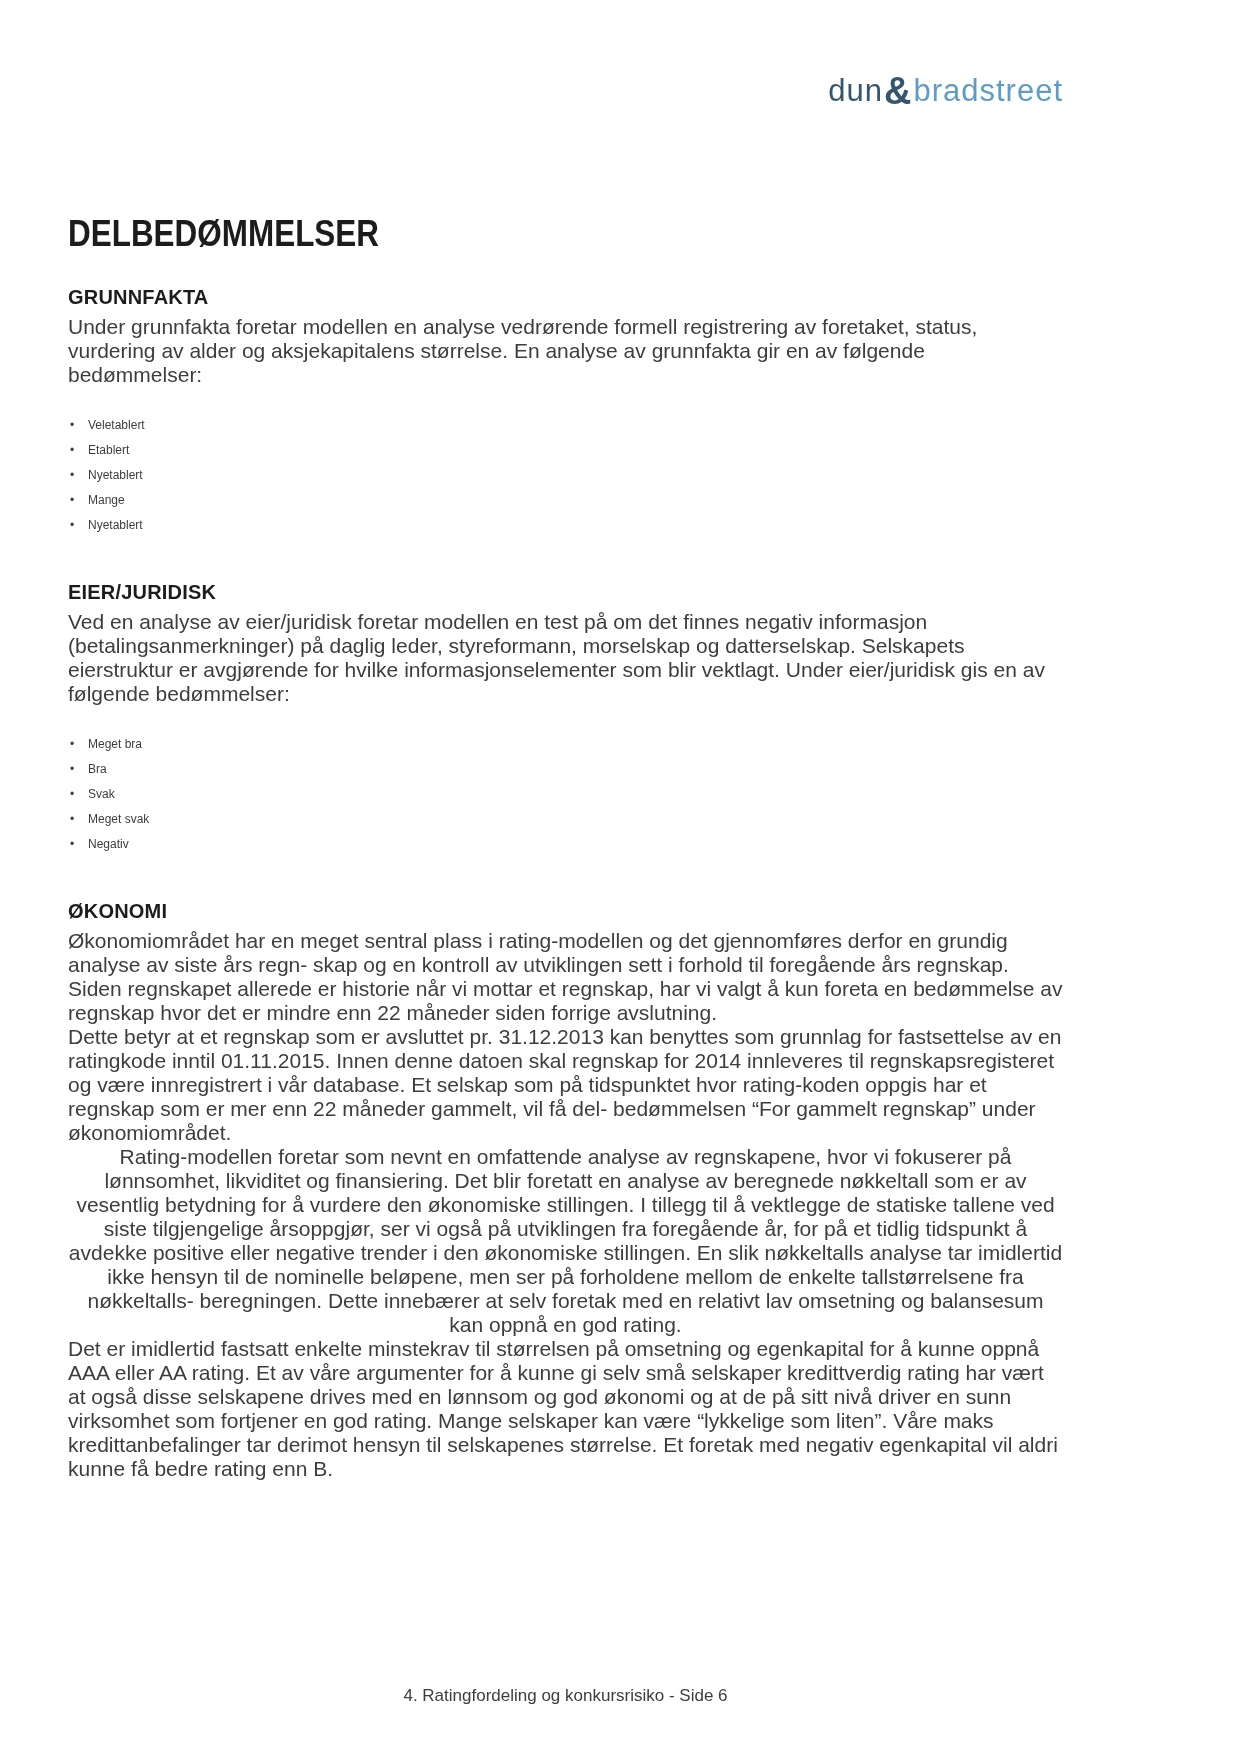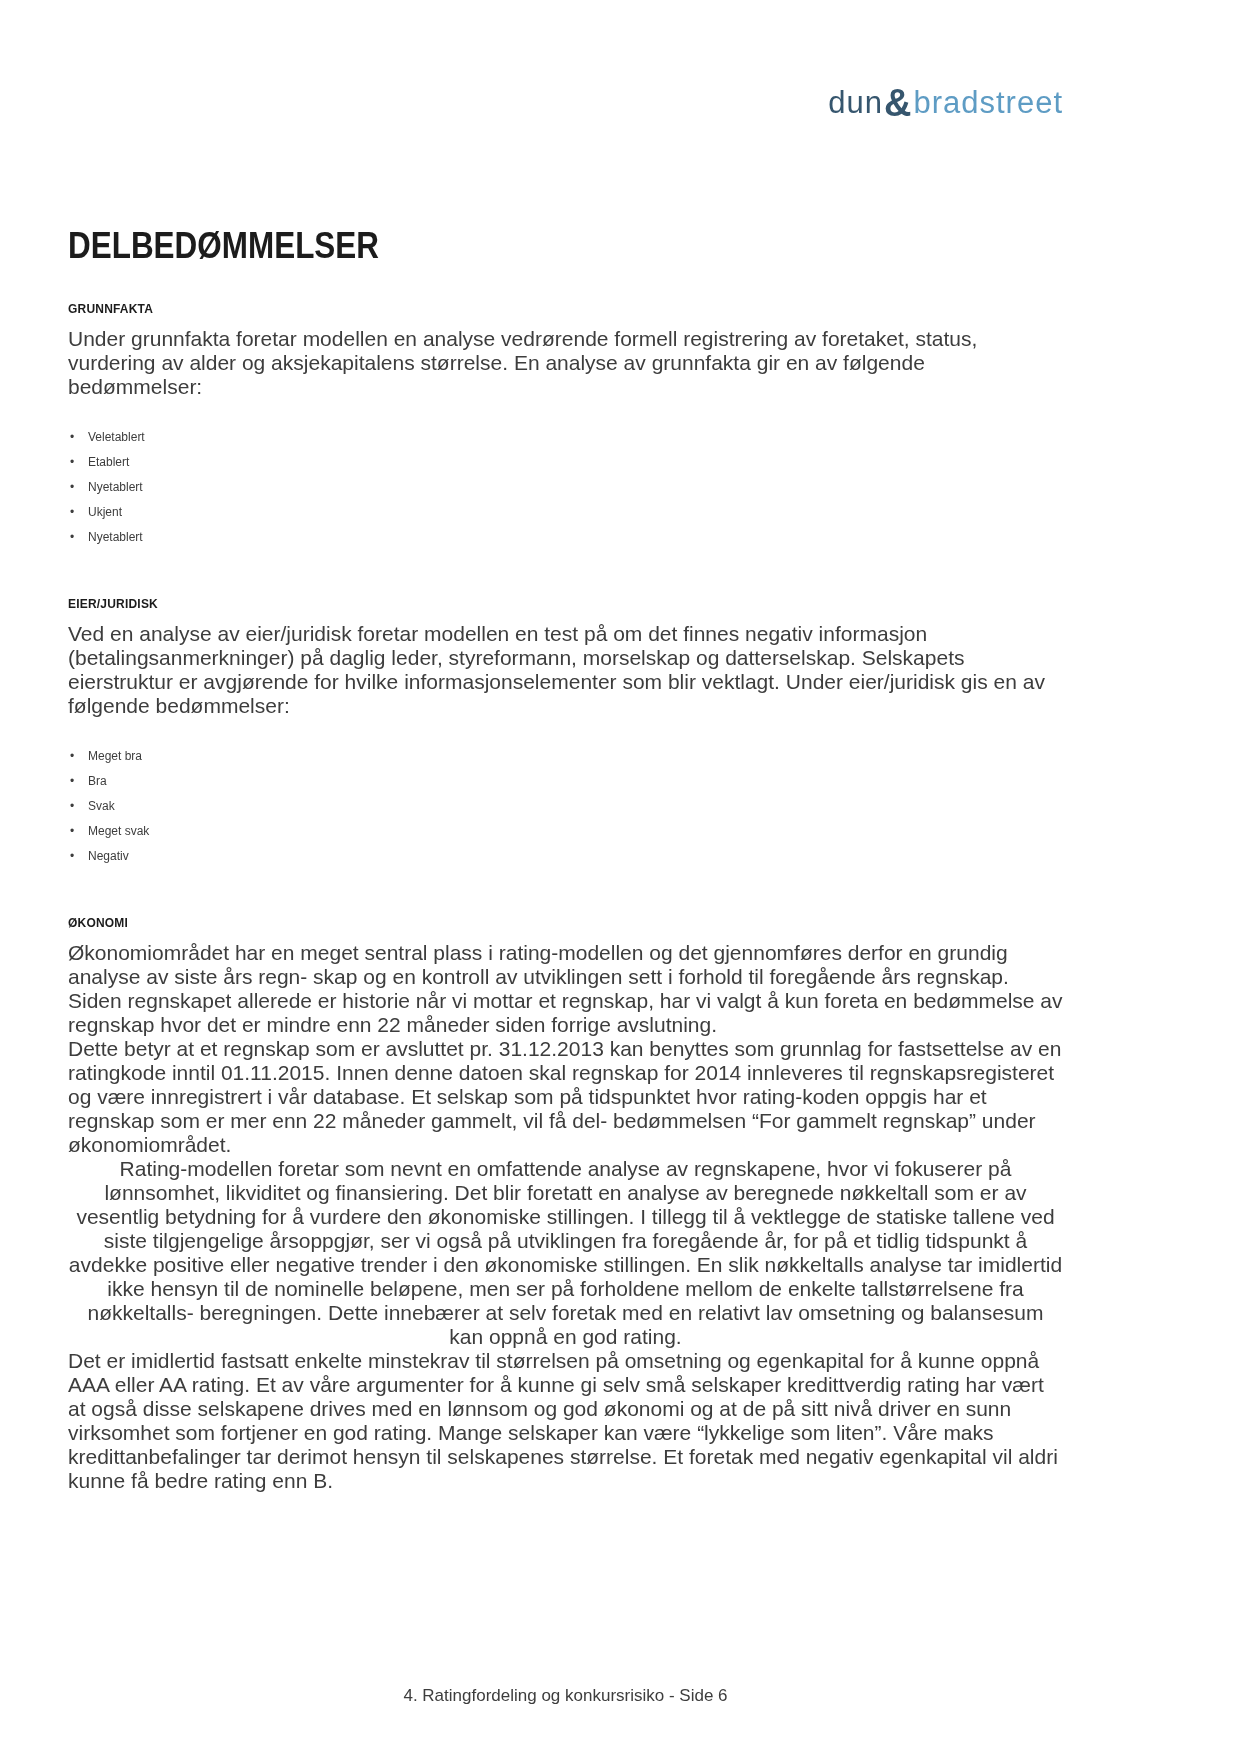--- a/index.html
+++ b/index.html
@@ -8,21 +8,21 @@
     width: 1241px;
     height: 1754px;
     background: #ffffff;
     font-family: "Liberation Sans", sans-serif;
     position: relative;
     color: var(--text, #3d3d3d);
   }
   .page {
     position: absolute;
     left: 68px;
-    top: 12px;
+    top: 0;
     width: 995px;
     height: 1522px;
   }
   
   .logo-row {
     margin-top: 70px;
     text-align: right;
     height: 42px;
     line-height: 42px;
     white-space: nowrap;
@@ -51,21 +51,21 @@
     font-weight: 700;
     color: var(--heading, #1c1c1c);
     transform: scaleX(0.85);
     transform-origin: left center;
     white-space: nowrap;
     letter-spacing: 0px;
   }
 
   
   h2.sec-heading {
-    font-size: 12px;
+    font-size: 20px;
     line-height: 20px;
     font-weight: 700;
     color: var(--heading, #1c1c1c);
     margin: 44px 0 8px 0;
     letter-spacing: 0.2px;
   }
   .sec-grunnfakta h2.sec-heading { margin-top: 33px; }
 
   
   p.body-text {
@@ -129,21 +129,21 @@
 
   <h1 class="doc-title">DELBEDØMMELSER</h1>
 
   <section class="sec-grunnfakta">
     <h2 class="sec-heading">GRUNNFAKTA</h2>
     <p class="body-text">Under grunnfakta foretar modellen en analyse vedrørende formell registrering av foretaket, status, vurdering av alder og aksjekapitalens størrelse. En analyse av grunnfakta gir en av følgende bedømmelser:</p>
     <ul class="bullet-list">
       <li>Veletablert</li>
       <li>Etablert</li>
       <li>Nyetablert</li>
-      <li>Ukjent</li>
+      <li>Mange</li>
       <li>Nyetablert</li>
     </ul>
   </section>
 
   <section class="sec-eier">
     <h2 class="sec-heading">EIER/JURIDISK</h2>
     <p class="body-text">Ved en analyse av eier/juridisk foretar modellen en test på om det finnes negativ informasjon (betalingsanmerkninger) på daglig leder, styreformann, morselskap og datterselskap. Selskapets eierstruktur er avgjørende for hvilke informasjonselementer som blir vektlagt. Under eier/juridisk gis en av følgende bedømmelser:</p>
     <ul class="bullet-list">
       <li>Meget bra</li>
       <li>Bra</li>

